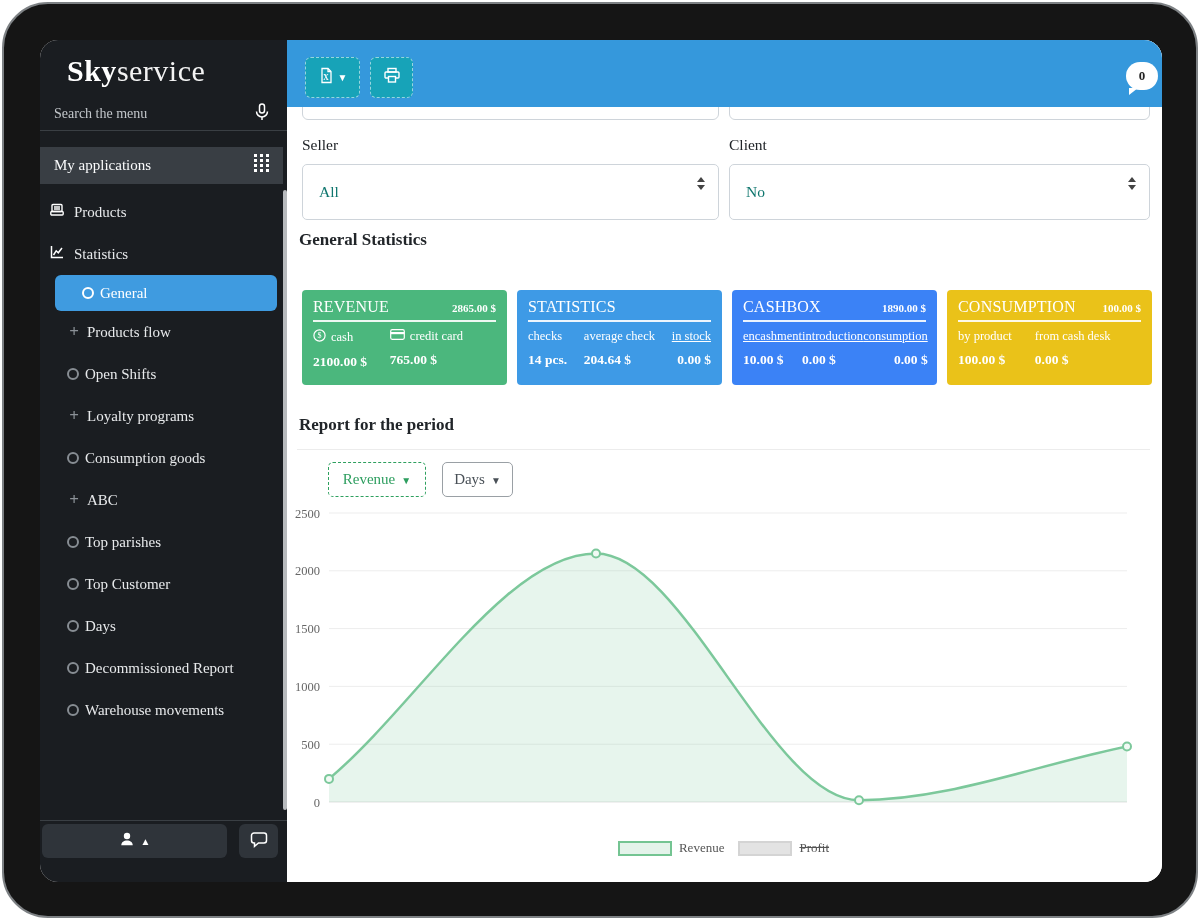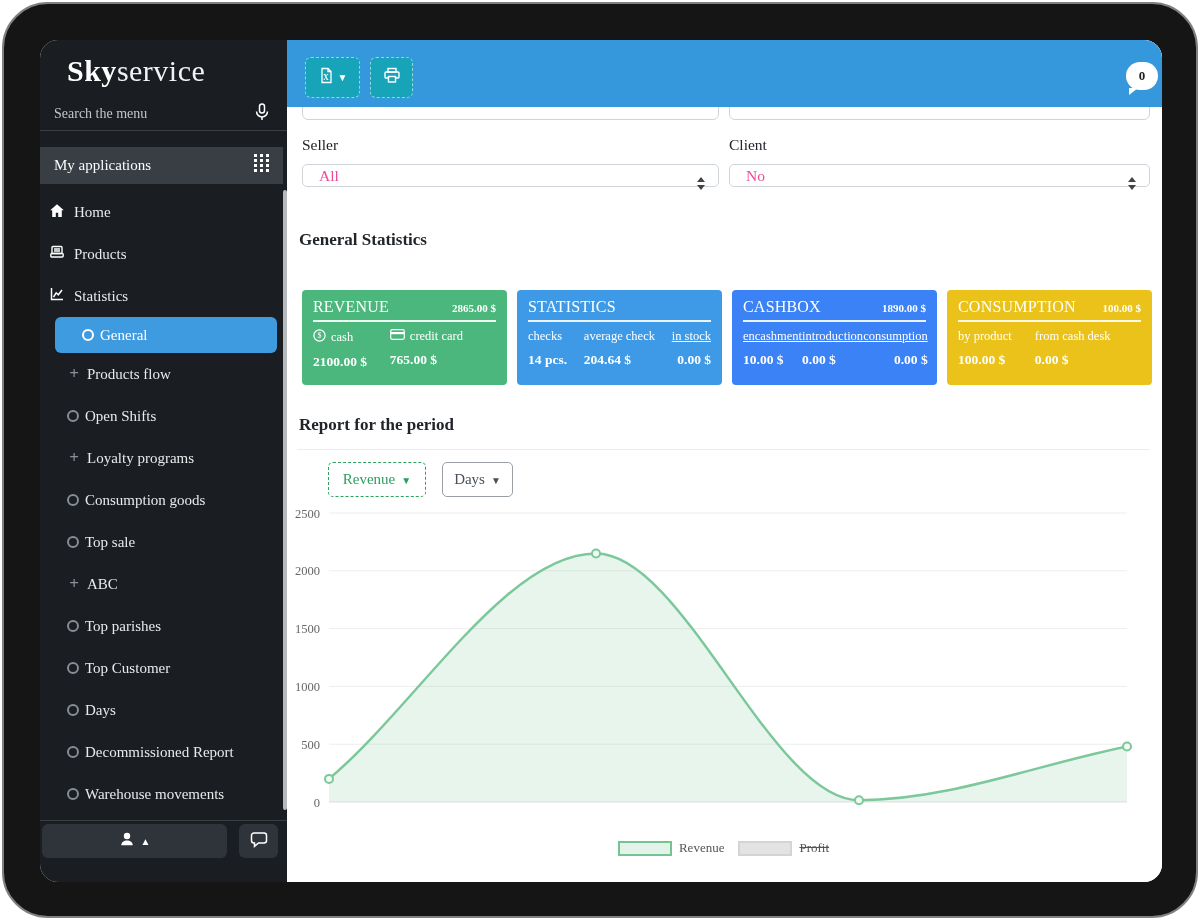--- a/index.html
+++ b/index.html
@@ -48,22 +48,22 @@
   .badge { position:absolute; right:4px; top:22px; width:32px; height:28px; background:#fff; border-radius:14px;
     display:flex; align-items:center; justify-content:center; font-size:13px; font-weight:700; color:#222; cursor:pointer; }
   .badge::after { content:""; position:absolute; left:3px; bottom:-5px; width:0; height:0;
     border-left:9px solid #fff; border-bottom:7px solid transparent; }
 
   .cut-input { position:absolute; top:46px; height:34px; background:#fff; border:1px solid #ced4da; border-radius:6px; z-index:1; }
   .cut-left { left:15px; width:417px; } .cut-right { left:442px; width:421px; }
 
   .fld-label { position:absolute; font-size:15.5px; color:#212529; top:96px; }
   .lab-seller { left:15px; } .lab-client { left:442px; }
-  .select { position:absolute; top:124px; height:23px; background:#fff; border:1px solid #ced4da; border-radius:5px;
-    display:flex; align-items:center; padding-left:16px; font-size:15.5px; color:#ec4899; cursor:pointer; }
+  .select { position:absolute; top:124px; height:56px; background:#fff; border:1px solid #ced4da; border-radius:5px;
+    display:flex; align-items:center; padding-left:16px; font-size:15.5px; color:#0f766e; cursor:pointer; }
   .sel-seller { left:15px; width:417px; } .sel-client { left:442px; width:421px; }
   .sel-arrows { position:absolute; right:12px; top:11px; }
 
   .sec-heading { position:absolute; font-size:17px; font-weight:600; color:#212529; }
   .h-stats { left:12px; top:190px; } .h-report { left:12px; top:375px; }
 
   .cards { position:absolute; left:15px; top:250px; width:850px; display:flex; gap:10px; }
   .card { width:205px; height:95px; border-radius:4px; color:#fff; padding:8px 11px 8px 11px; overflow:hidden; }
   .card-head { display:flex; justify-content:space-between; align-items:baseline;
     border-bottom:2px solid rgba(255,255,255,.9); padding-bottom:4px; }
@@ -134,26 +134,20 @@
               <rect x="12" y="10" width="3" height="3"></rect>
               <rect x="0" y="15" width="3" height="3"></rect>
               <rect x="6" y="15" width="3" height="3"></rect>
               <rect x="12" y="15" width="3" height="3"></rect>
             </svg>
       </span>
     </div>
 
     <div class="nav">
       <div class="nav-item lvl1">
-        <span><svg width="16" height="15" viewBox="0 0 16 15" fill="#fff">
-                <path d="M8 1.2 1.2 7.3h2V14h3.6V9.8h2.4V14h3.6V7.3h2Z"></path>
-              </svg></span>
-        <span class="txt">Home</span>
-      </div>
-      <div class="nav-item lvl1">
         <span><svg width="16" height="16" viewBox="0 0 16 16" fill="none" stroke="#fff" stroke-width="1.4">
                 <rect x="3" y="2.5" width="10" height="7" rx="1"></rect>
                 <line x1="5" y1="5" x2="11" y2="5"></line>
                 <line x1="5" y1="7" x2="11" y2="7"></line>
                 <rect x="1.8" y="9.5" width="12.4" height="3.5" rx="1"></rect>
               </svg></span>
         <span class="txt">Products</span>
       </div>
       <div class="nav-item lvl1">
         <span><svg width="16" height="16" viewBox="0 0 16 16" fill="none" stroke="#fff" stroke-width="1.5">
@@ -174,24 +168,20 @@
         <span class="ico-circle"></span>
         <span class="txt">Open Shifts</span>
       </div>
       <div class="nav-item lvl2">
         <span class="ico-plus">+</span>
         <span class="txt">Loyalty programs</span>
       </div>
       <div class="nav-item lvl2">
         <span class="ico-circle"></span>
         <span class="txt">Consumption goods</span>
-      </div>
-      <div class="nav-item lvl2">
-        <span class="ico-circle"></span>
-        <span class="txt">Top sale</span>
       </div>
       <div class="nav-item lvl2">
         <span class="ico-plus">+</span>
         <span class="txt">ABC</span>
       </div>
       <div class="nav-item lvl2">
         <span class="ico-circle"></span>
         <span class="txt">Top parishes</span>
       </div>
       <div class="nav-item lvl2">

